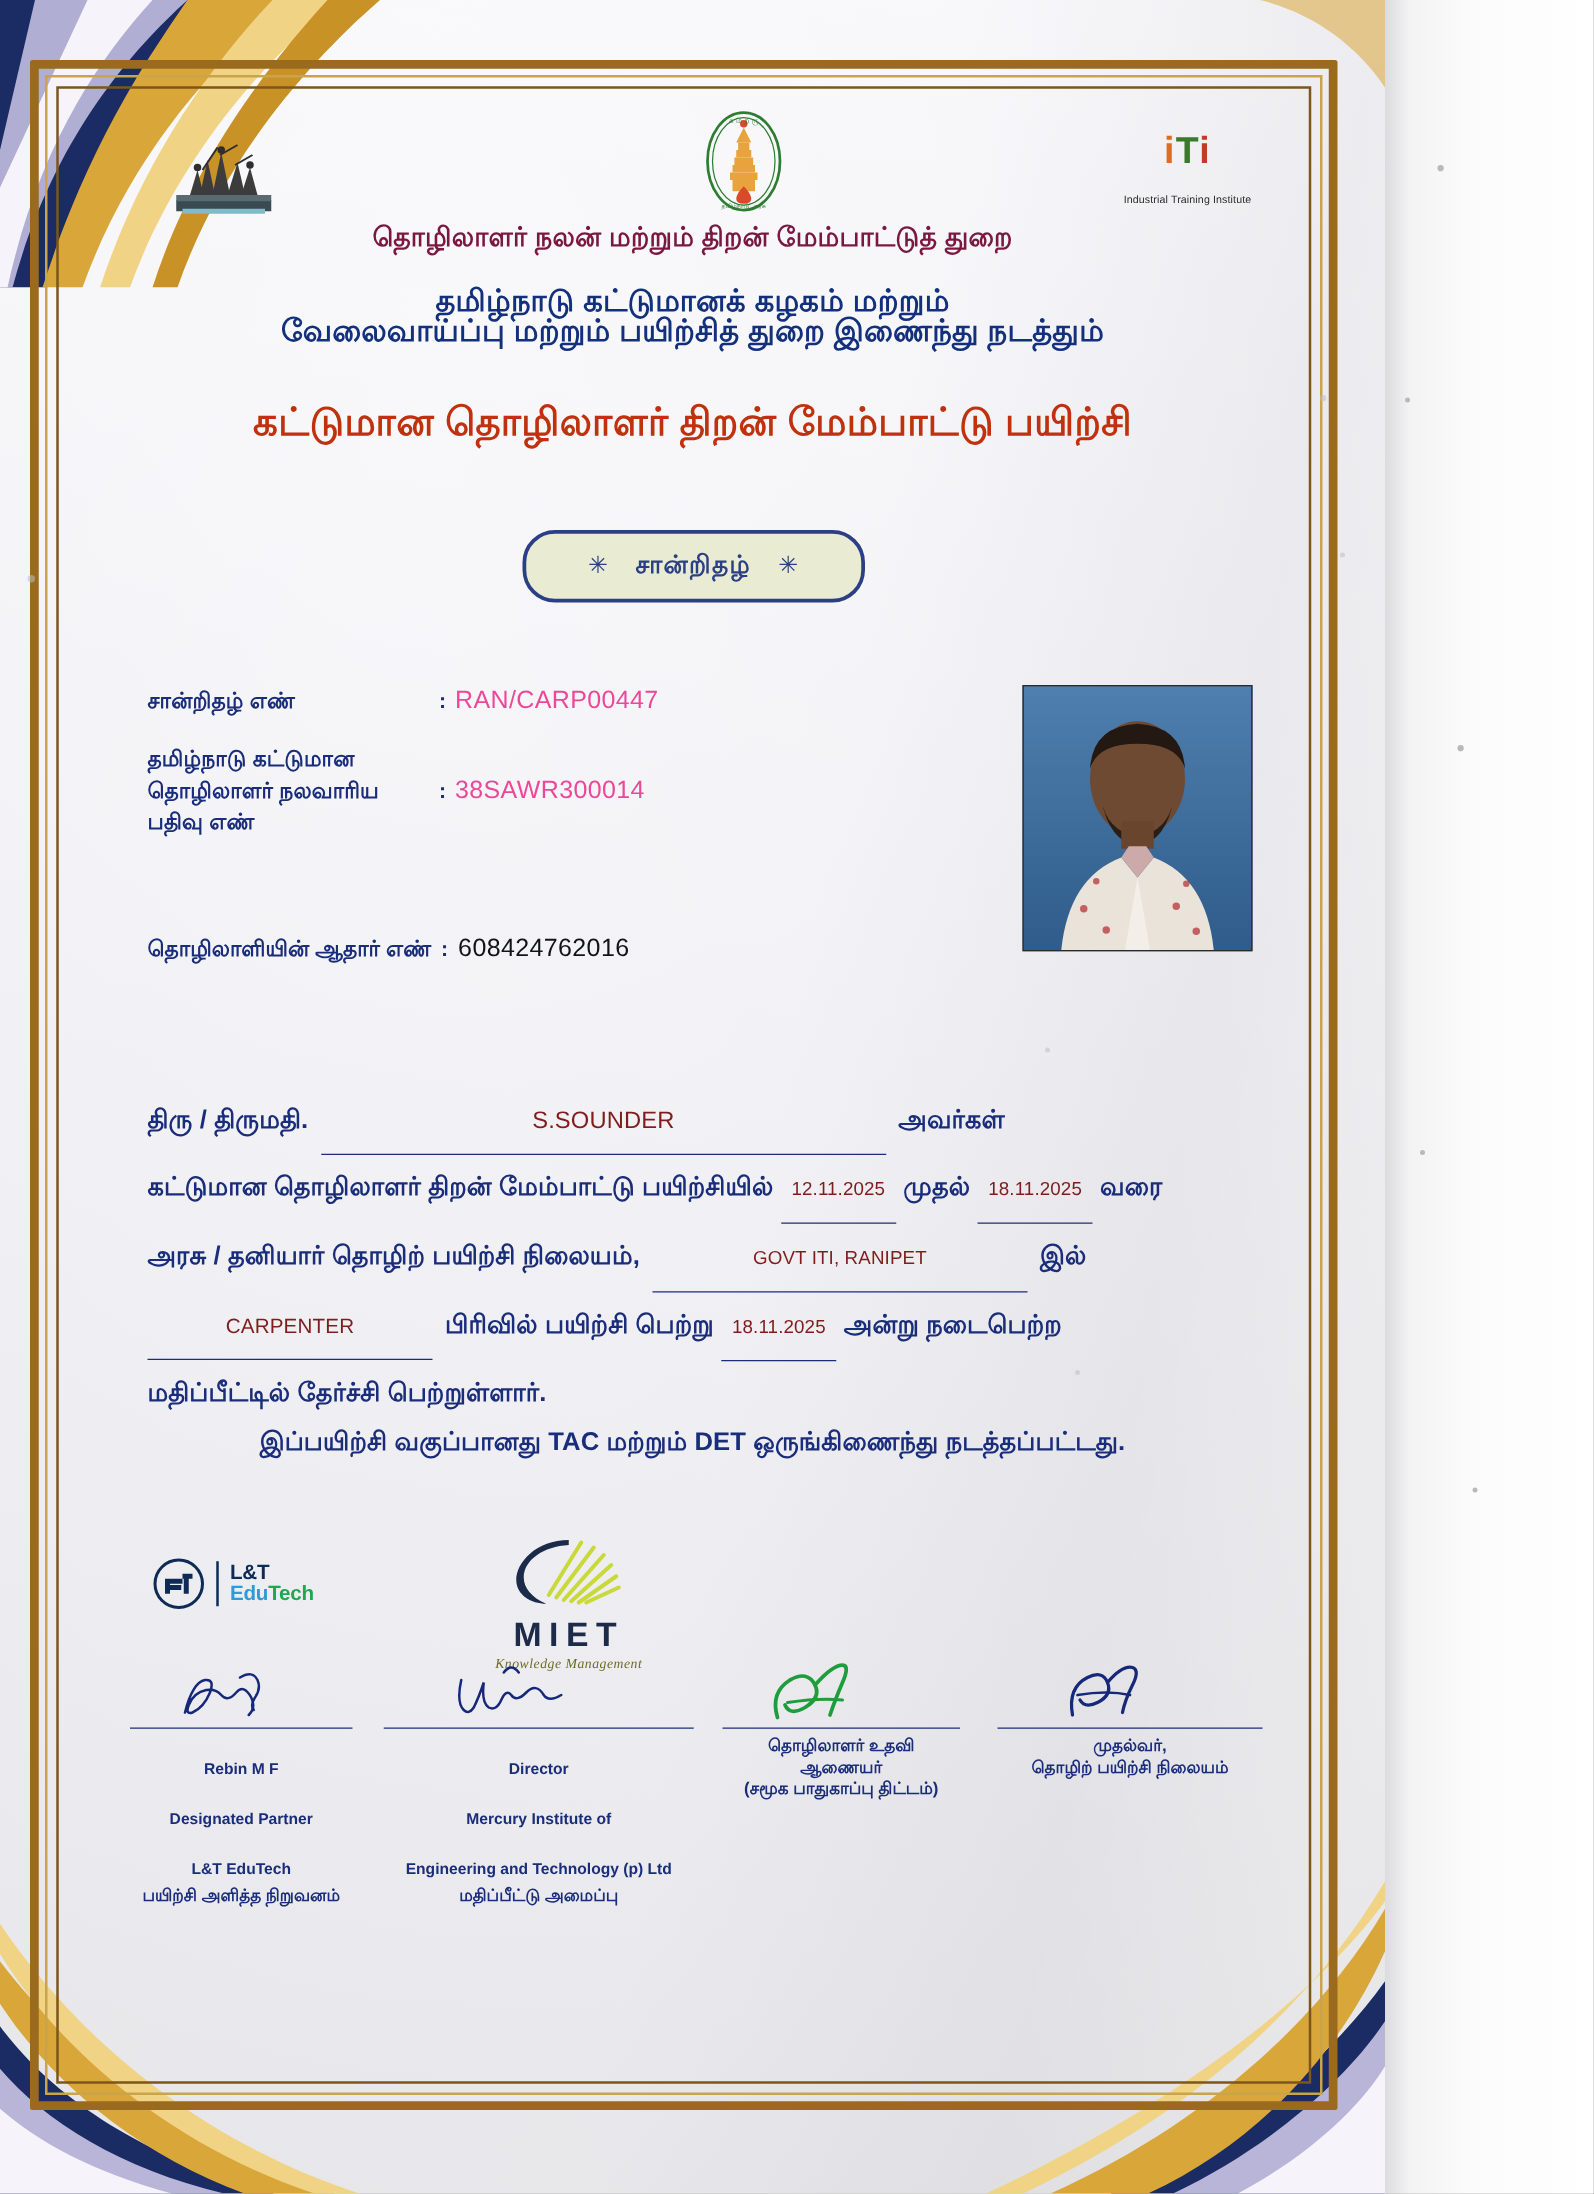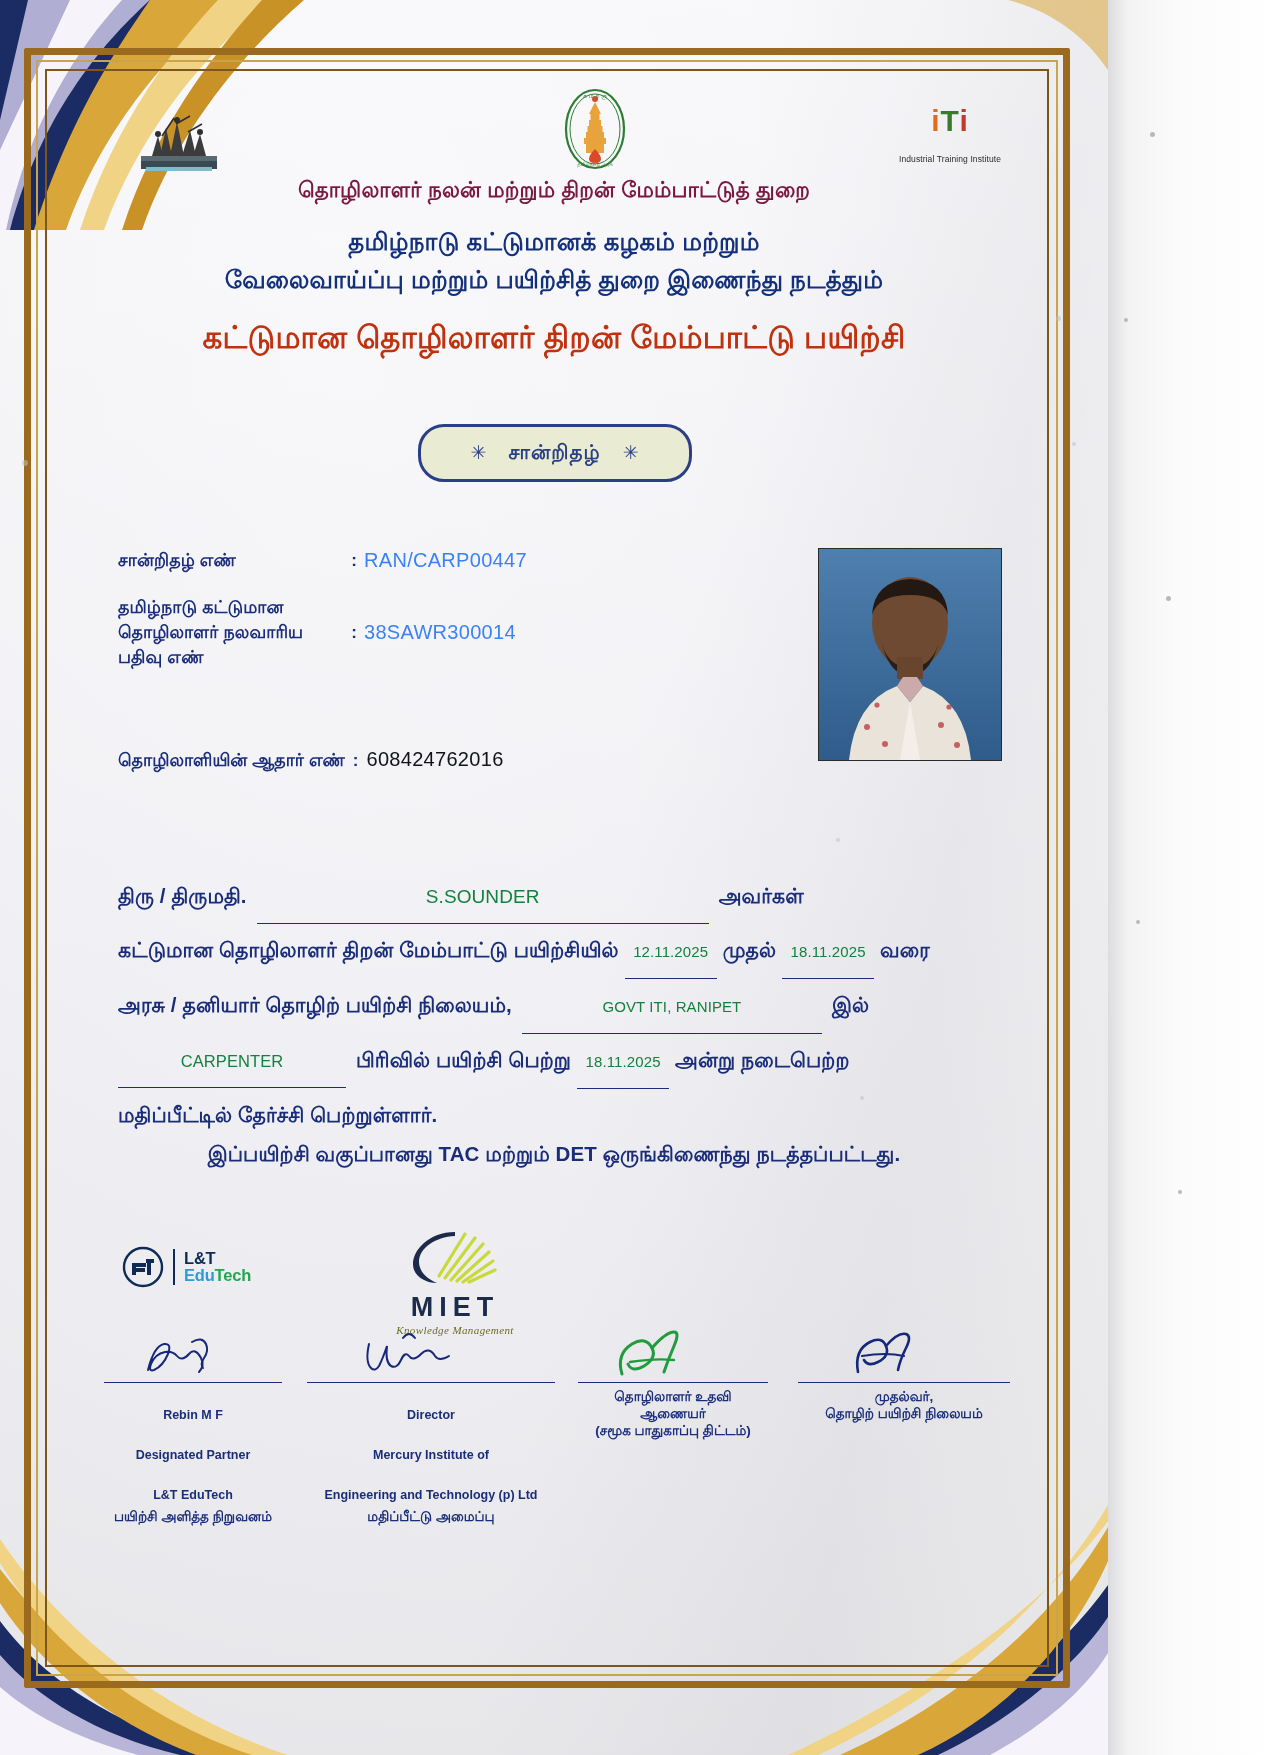--- a/index.html
+++ b/index.html
@@ -64,21 +64,21 @@
   .dept-line{
     position:absolute;left:0;right:167px;top:178px;text-align:center;
     font-family:"Liberation Sans","DejaVu Sans",sans-serif;
     font-size:21.5px;font-weight:bold;color:#7a1840;letter-spacing:.2px;
   }
   .org-line{
     position:absolute;left:0;right:167px;text-align:center;
     font-size:24.5px;font-weight:bold;color:#13307d;letter-spacing:.2px;
   }
   .org-1{top:228px;}
-  .org-2{top:266px;}
+  .org-2{top:252px;}
   .course-title{
     position:absolute;left:0;right:167px;top:320px;text-align:center;
     font-size:31px;font-weight:bold;color:#c0310e;letter-spacing:.3px;
   }
 
   
   .badge{
     position:absolute;left:50%;top:424px;transform:translateX(-50%);
     margin-left:-83px;
     min-width:268px;height:52px;
@@ -91,21 +91,21 @@
 
   
   .info{position:absolute;left:118px;top:548px;width:600px;color:#1a2d7a;}
   .info-row{display:flex;align-items:flex-start;margin-bottom:22px;}
   .info-label{
     width:226px;flex:0 0 226px;font-size:17.5px;font-weight:bold;color:#1a2d7a;
     line-height:25px;letter-spacing:.1px;
   }
   .info-colon{width:20px;flex:0 0 20px;font-size:17px;color:#1a2d7a;font-weight:bold;
     line-height:25px;text-align:center;}
-  .info-value{font-size:20px;color:#3b82f6;font-weight:500;line-height:25px;letter-spacing:.3px;}
+  .info-value{font-size:20px;color:#ec4899;font-weight:500;line-height:25px;letter-spacing:.3px;}
   .row-reg .info-label{line-height:25px;}
   .row-reg .info-colon,.row-reg .info-value{padding-top:25px;}
 
   .aadhaar-row{position:absolute;left:118px;top:748px;display:flex;align-items:baseline;}
   .aadhaar-label{font-size:17.5px;font-weight:bold;color:#1a2d7a;}
   .aadhaar-colon{margin:0 8px;font-size:17px;color:#1a2d7a;font-weight:bold;}
   .aadhaar-value{font-size:20px;color:#111318;letter-spacing:.3px;}
 
   
   .photo{
@@ -118,21 +118,21 @@
   
   .body{
     position:absolute;left:118px;right:185px;top:870px;
     color:#1a2d7a;font-size:20.5px;font-weight:bold;line-height:52px;
     letter-spacing:.1px;
   }
   .body .ln{display:flex;align-items:baseline;white-space:nowrap;}
   .fill{
     position:relative;display:inline-block;text-align:center;
     border-bottom:1.6px solid #1a2d7a;
-    color:#15803d;font-weight:500;vertical-align:baseline;
+    color:#7f1d1d;font-weight:500;vertical-align:baseline;
   }
   .fill.name{width:452px;font-size:19px;margin:0 10px;}
   .fill.dt{width:92px;font-size:15px;margin:0 6px;}
   .fill.inst{width:300px;font-size:15px;margin:0 10px;}
   .fill.trade{width:228px;font-size:16.5px;margin:0 10px 0 0;}
 
   .tac-line{
     position:absolute;left:0;right:167px;top:1142px;text-align:center;
     color:#1a2d7a;font-size:20.5px;font-weight:bold;letter-spacing:.1px;
   }

